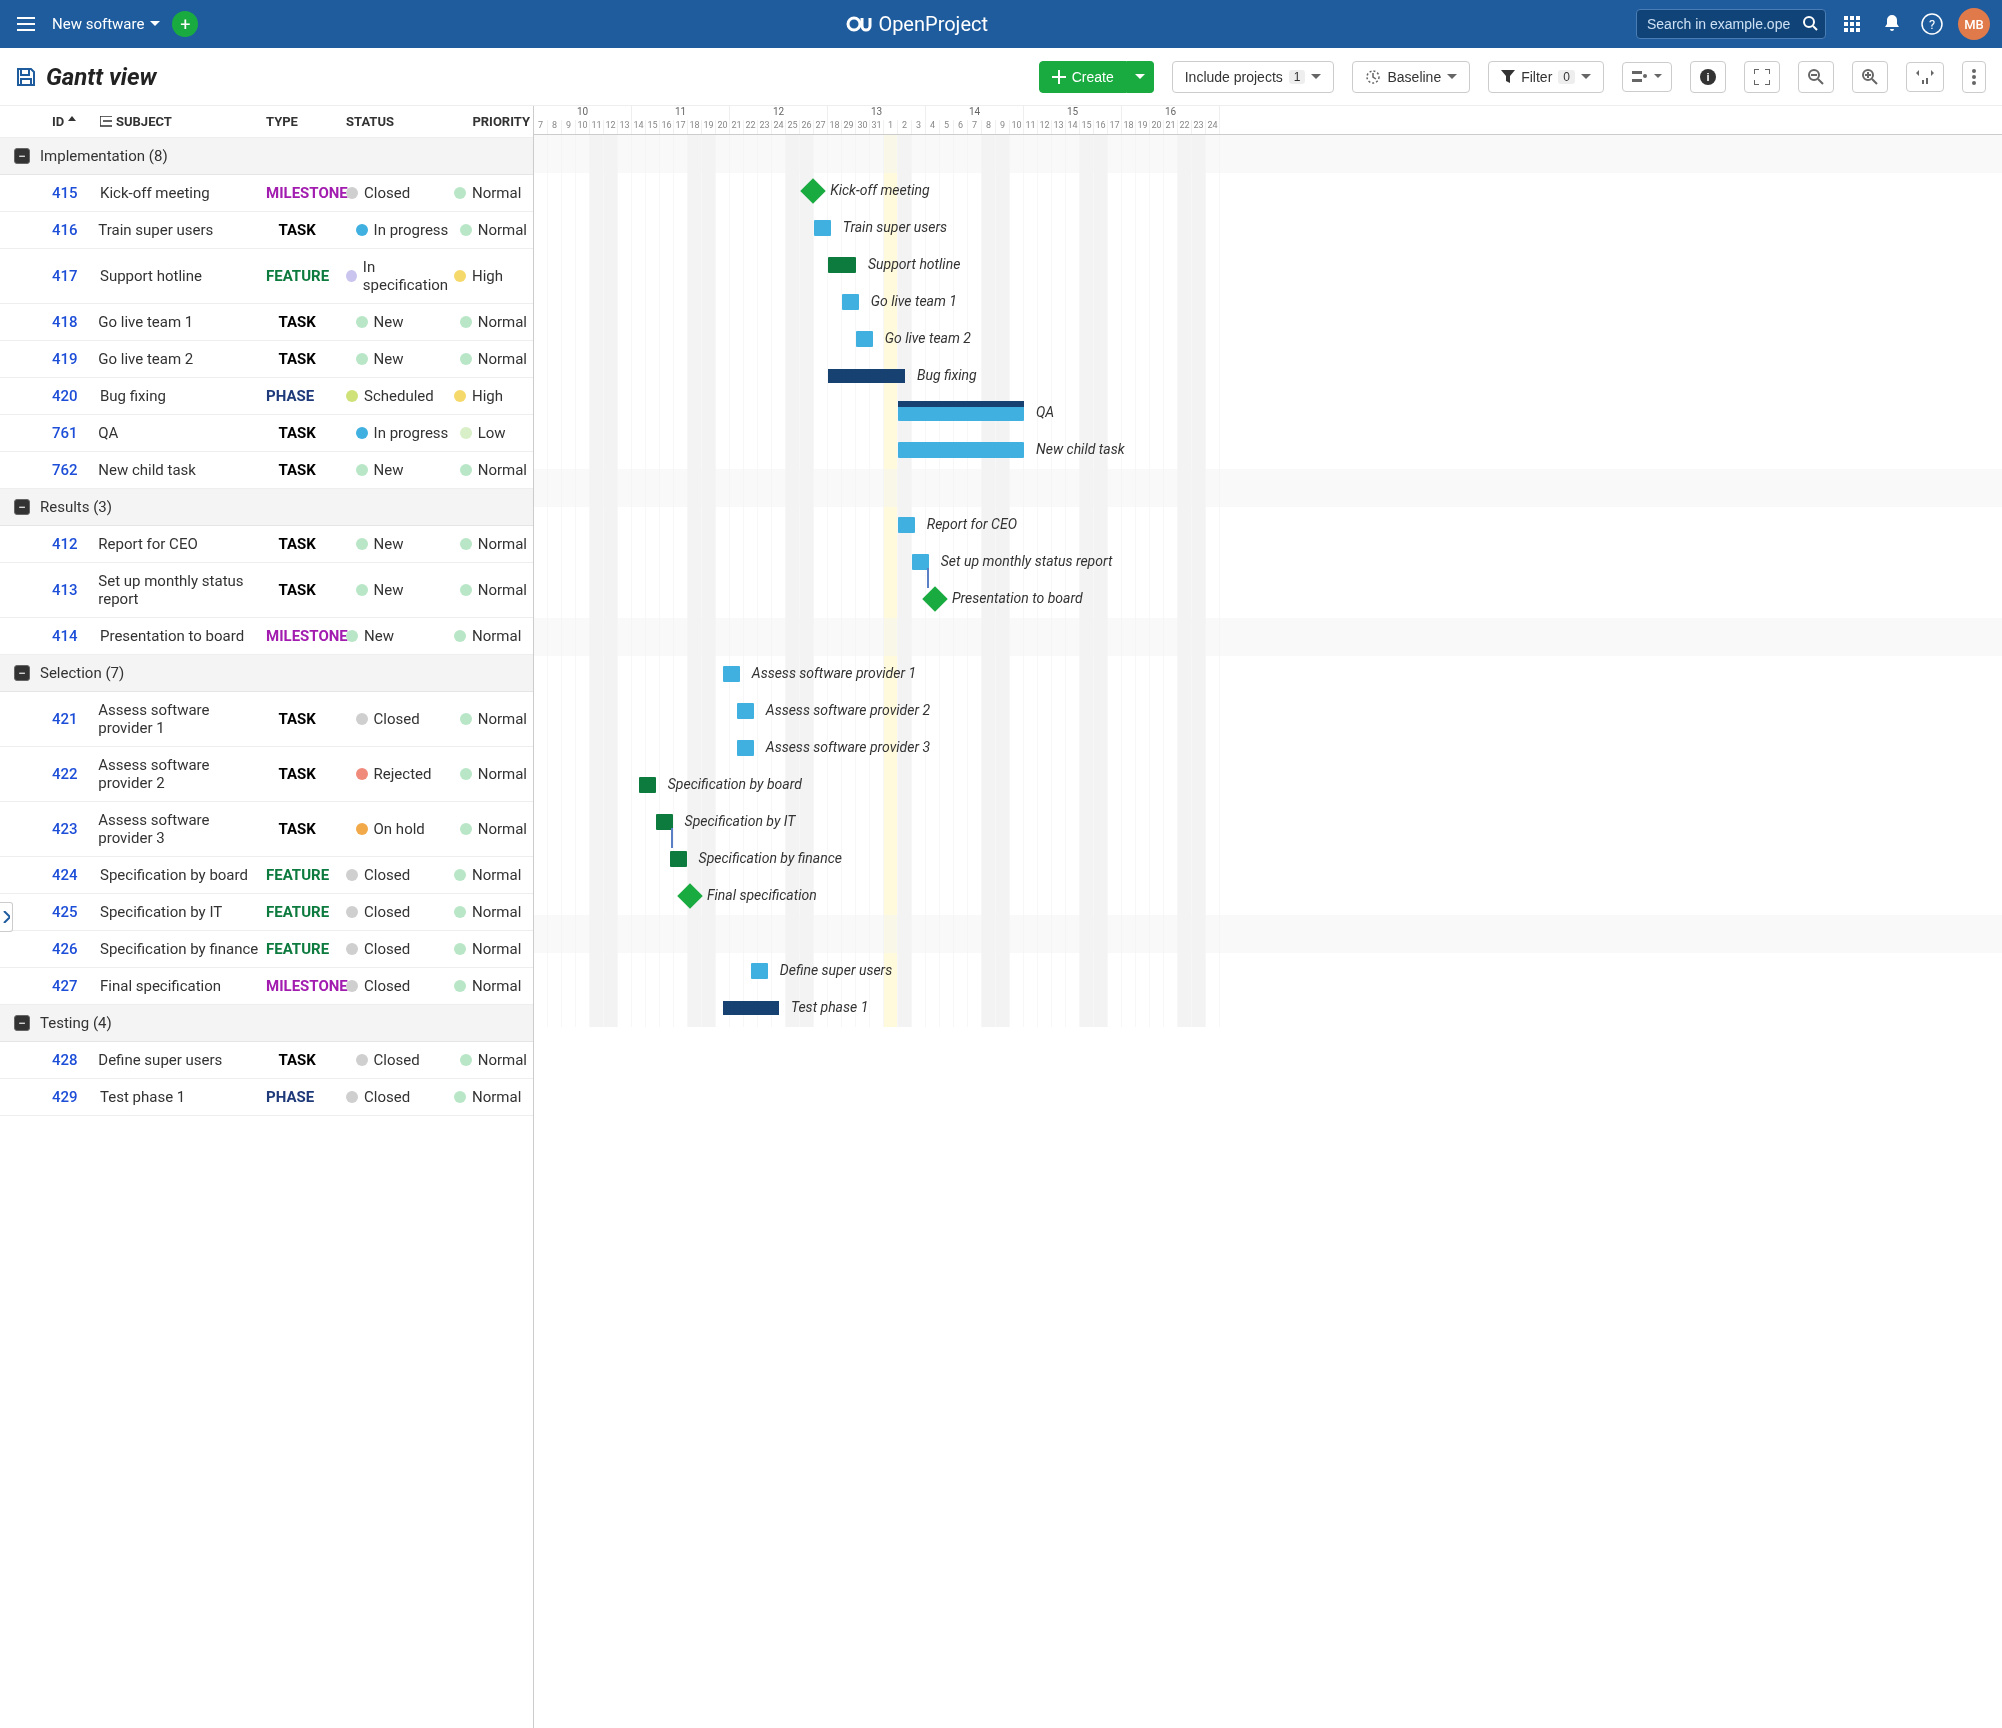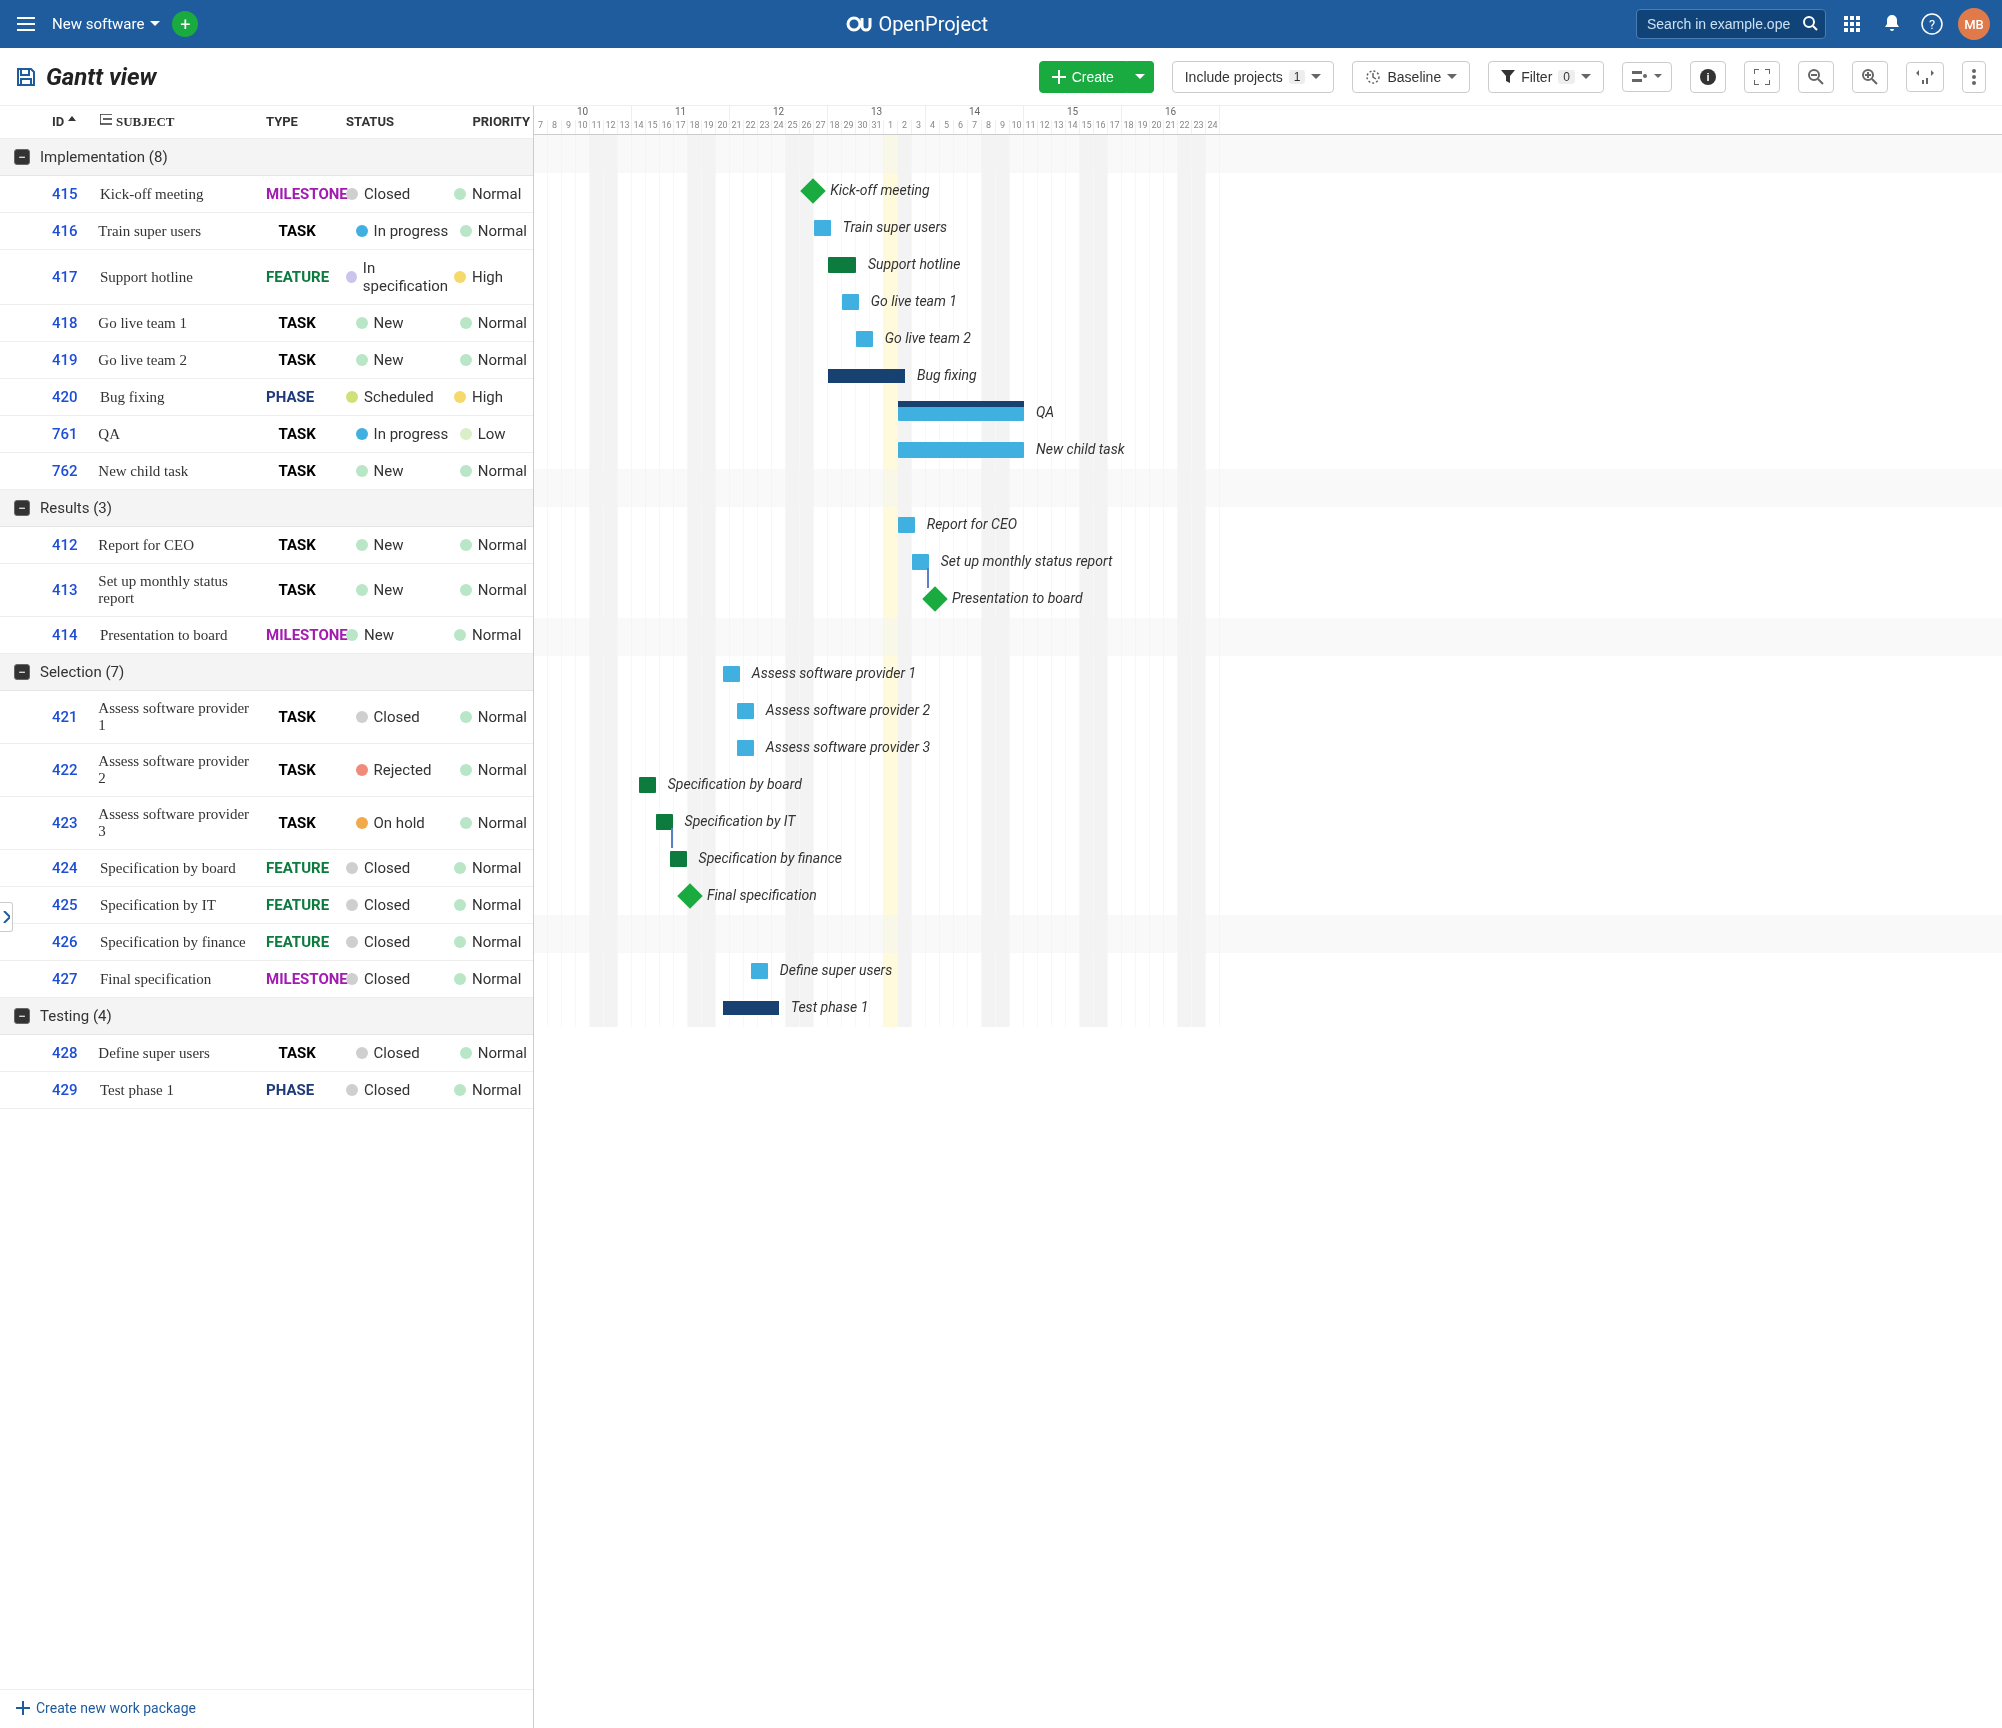--- a/index.html
+++ b/index.html
@@ -35,21 +35,21 @@
   
   .main { display:flex; height: calc(100vh - 106px); position:relative;}
   .left-pane { width:534px; border-right:1px solid #ccc; overflow-y:auto; position:relative;}
   .right-pane { flex:1; overflow:hidden; position:relative; background:#fff;}
   
   .expand-tab{ position:absolute; left:0; top:50%; transform:translateY(-50%); background:#fff; border:1px solid #ccc; border-left:none; border-radius:0 3px 3px 0; padding:8px 2px; cursor:pointer; color:#1f5c9e; z-index:5;}
 
   
   .thead { display:flex; padding:8px 0; font-weight:700; font-size:13px; color:#333; border-bottom:1px solid #eee; position:sticky; top:0; background:#fff;}
   .col-id{width:100px; padding-left:52px;}
-  .col-subj{width:166px; display:flex; gap:4px;font-family:Liberation Serif, serif;}
+  .col-subj{width:166px; display:flex; align-items:center; gap:4px;}
   .col-type{width:80px;}
   .col-status{width:108px;}
   .col-prio{width:76px; text-align:right;}
   
   
   .group-row{ display:flex; align-items:center; padding:9px 14px; background:#f4f4f4; border-bottom:1px solid #e5e5e5; gap:10px; font-size:15px;}
   .group-toggle{ width:16px; height:16px; border:1px solid #666; border-radius:3px; background:#333; color:#fff; display:flex; align-items:center; justify-content:center; font-size:14px; line-height:1; cursor:pointer;}
   
   
   .wp-row{ display:flex; align-items:center; padding:9px 0; border-bottom:1px solid #eee; font-size:15px;}
@@ -422,28 +422,20 @@
           <div class="col-prio prio-cell"><span class="dot" style="background:#b8e6c7"></span>Normal</div>
         </div>
         <div class="wp-row">
           <div class="col-id"><a>429</a></div>
           <div class="col-subj">Test phase 1</div>
           <div class="col-type type-PHASE">PHASE</div>
           <div class="col-status status-cell"><span class="dot" style="background:#cfcfcf"></span>Closed</div>
           <div class="col-prio prio-cell"><span class="dot" style="background:#b8e6c7"></span>Normal</div>
         </div>
       </div>
-    <div class="footer">
-      <a href="#">
-        <svg width="14" height="14">
-            <path d="M7 0v14M0 7h14" stroke="#1f5c9e" stroke-width="2"></path>
-          </svg>
-        <span>Create new work package</span>
-      </a>
-    </div>
   </div>
 
   <div class="right-pane">
     <div class="timeline-header">
       <div class="week-row" id="week-row">
           <div class="week-cell" style="width: 98px;">10</div>
           <div class="week-cell" style="width: 98px;">11</div>
           <div class="week-cell" style="width: 98px;">12</div>
           <div class="week-cell" style="width: 98px;">13</div>
           <div class="week-cell" style="width: 98px;">14</div>

